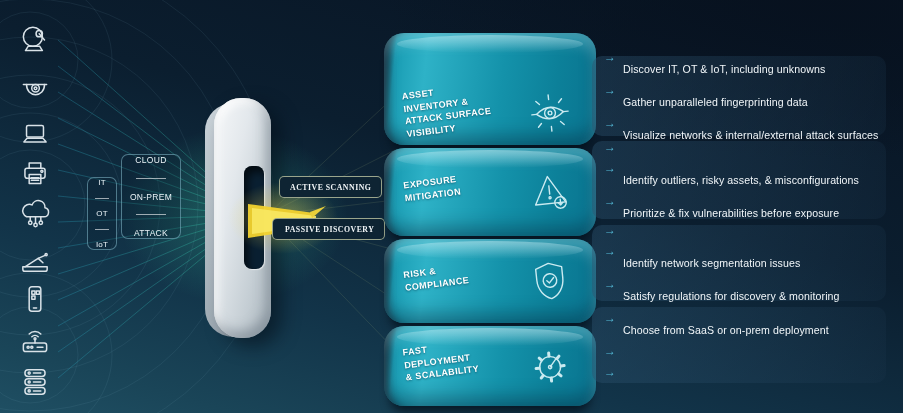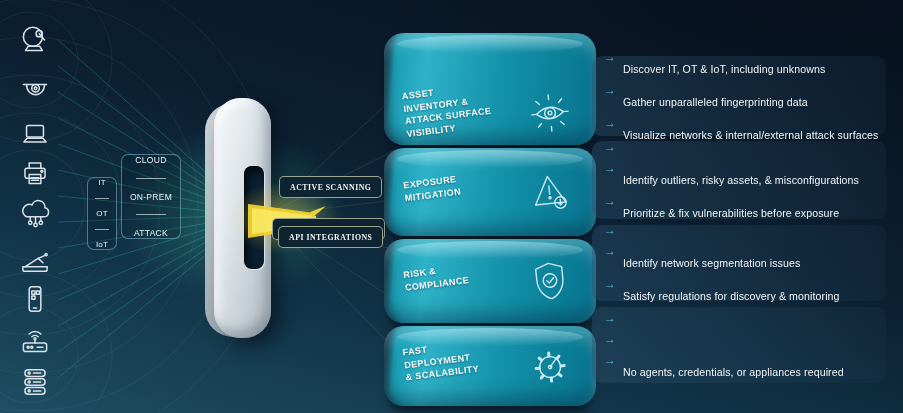--- a/index.html
+++ b/index.html
@@ -255,21 +255,20 @@
   <svg class="layer" viewBox="0 0 903 413">
     <polygon points="248,204 248,238 314,228 314,213" fill="#f2d22e" fill-opacity="0.95"></polygon>
     <polygon points="252,208 252,234 316,225 316,216" fill="#f8e863" fill-opacity="0.9"></polygon>
     <polygon points="310,212 326,206 312,218" fill="#e9cf3a"></polygon>
     <polygon points="312,224 330,230 311,229" fill="#e9cf3a"></polygon>
     <polygon points="314,218 324,219 314,222" fill="#f5e258"></polygon>
   </svg>
 
   <div class="pill pill1">ACTIVE SCANNING</div>
   <div class="pill pill2">PASSIVE DISCOVERY</div>
-  <div class="pill pill3">API INTEGRATIONS</div>
 
   <div class="box box1">
     <span class="blabel">ASSET
 INVENTORY &amp;
 ATTACK SURFACE
 VISIBILITY</span>
     <span class="bicon">
       <svg viewBox="0 0 46 46" fill="none" stroke="#dff6fa" stroke-width="1.4" stroke-linecap="round" stroke-linejoin="round">
         <path d="M10 23 Q23 12 36 23 Q23 34 10 23 z"></path>
         <circle cx="23" cy="23" r="5.2"></circle>
@@ -370,23 +369,23 @@
       <span class="btext">Identify network segmentation issues</span>
     </div>
     <div class="row">
       <span class="arr">→</span>
       <span class="btext">Satisfy regulations for discovery &amp; monitoring</span>
     </div>
   </div>
   <div class="panel p4">
     <div class="row">
       <span class="arr">→</span>
-    </div>
-    <div class="row">
-      <span class="arr">→</span>
-    </div>
-    <div class="row">
-      <span class="arr">→</span>
-      <span class="btext">No agents, credentials, or appliances required</span>
+      <span class="btext">Choose from SaaS or on-prem deployment</span>
+    </div>
+    <div class="row">
+      <span class="arr">→</span>
+    </div>
+    <div class="row">
+      <span class="arr">→</span>
     </div>
   </div>
 
 </div>
 
 </body></html>

